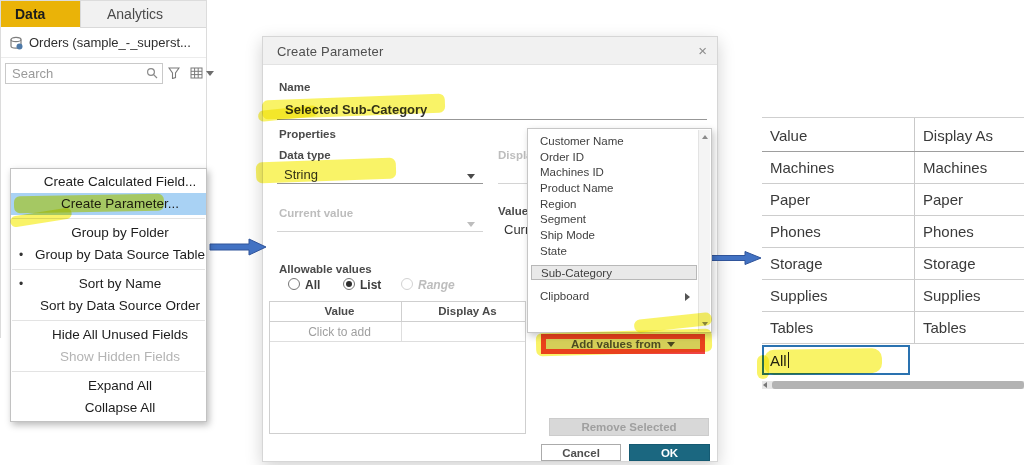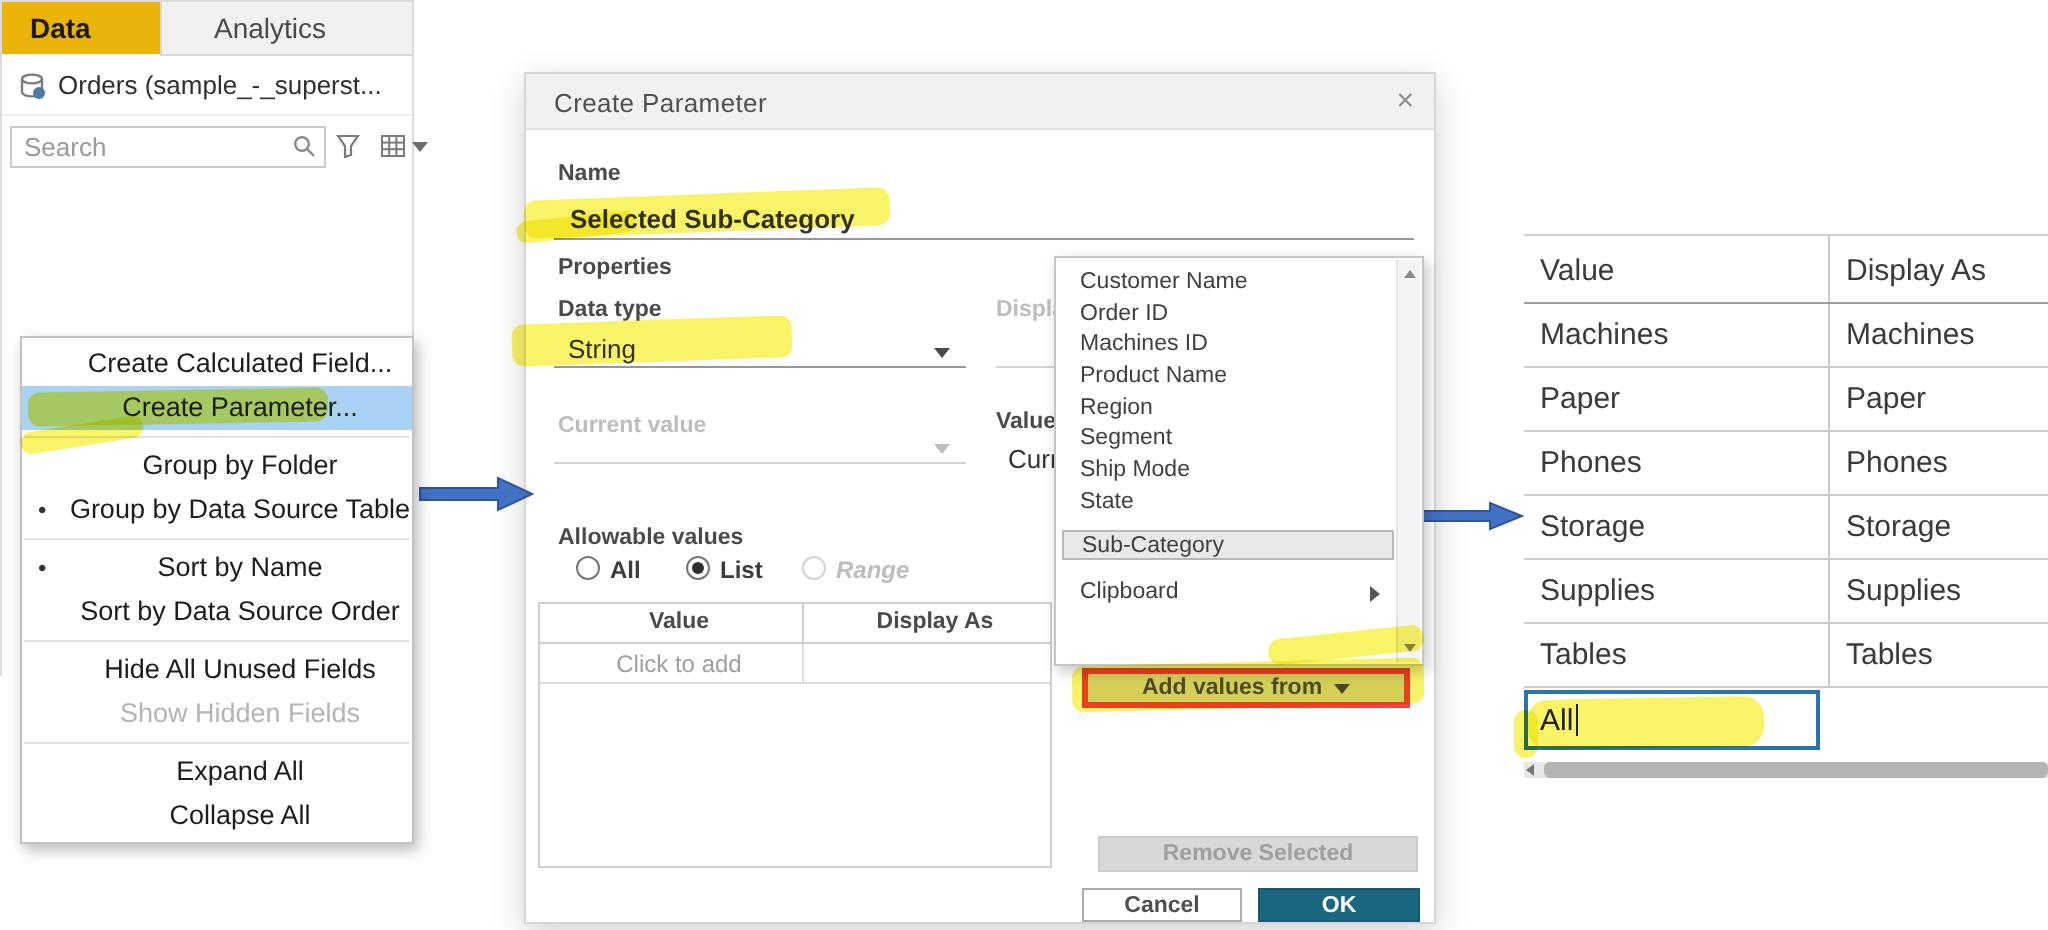--- a/index.html
+++ b/index.html
@@ -62,21 +62,21 @@
   .dlg-table { position:absolute; left:6px; top:264px; width:257px; height:133px; border:1px solid #cfcfcf; background:#fff; }
   .dlg-table-header { display:flex; height:20px; border-bottom:1px solid #cfcfcf; }
   .dlg-th1 { width:132px; border-right:1px solid #cfcfcf; padding:3px 0 0 8px; font-size:11.5px; font-weight:bold; color:#4a4a4a; }
   .dlg-th2 { flex:1; padding:3px 0 0 8px; font-size:11.5px; font-weight:bold; color:#4a4a4a; }
   .dlg-row { display:flex; height:20px; border-bottom:1px solid #dedede; }
   .dlg-td1 { width:132px; border-right:1px solid #dedede; padding:3px 0 0 8px; font-size:12px; color:#9f9f9f; }
   .dlg-td2 { flex:1; }
 
   .btn { position:absolute; display:flex; align-items:center; justify-content:center;
     font-size:11.5px; font-weight:bold; cursor:default; }
-  .btn-addvalues { left:278px; top:297px; width:164px; height:20px; background:#dadada; color:#4f4f4f; border:3px solid #ef4444; }
+  .btn-addvalues { left:278px; top:297px; width:164px; height:20px; background:#dadada; color:#4f4f4f; border:5px solid #ef4444; }
   .btn-addvalues .caret-down { margin-left:6px; }
   .btn-remove { left:286px; top:381px; width:160px; height:18px; background:#d8d8d8; color:#9f9f9f; border:1px solid #cccccc; }
   .btn-cancel { left:278px; top:407px; width:80px; height:17px; background:#fff; color:#4f4f4f; border:1px solid #ababab; }
   .btn-ok { left:366px; top:407px; width:81px; height:17px; background:#1b6780; color:#fff; border:1px solid #155a72; }
 
   
   .field-menu { position:absolute; left:527px; top:128px; width:185px; height:205px; background:#fff;
     border:1px solid #c6c6c6; box-shadow:2px 3px 7px rgba(0,0,0,.22); z-index:22; padding-top:5px; }
   .fm-list { width:172px; }
   .fm-item { height:15.7px; line-height:15.7px; padding-left:12px; font-size:11.5px; color:#3f3f3f; white-space:nowrap; }

